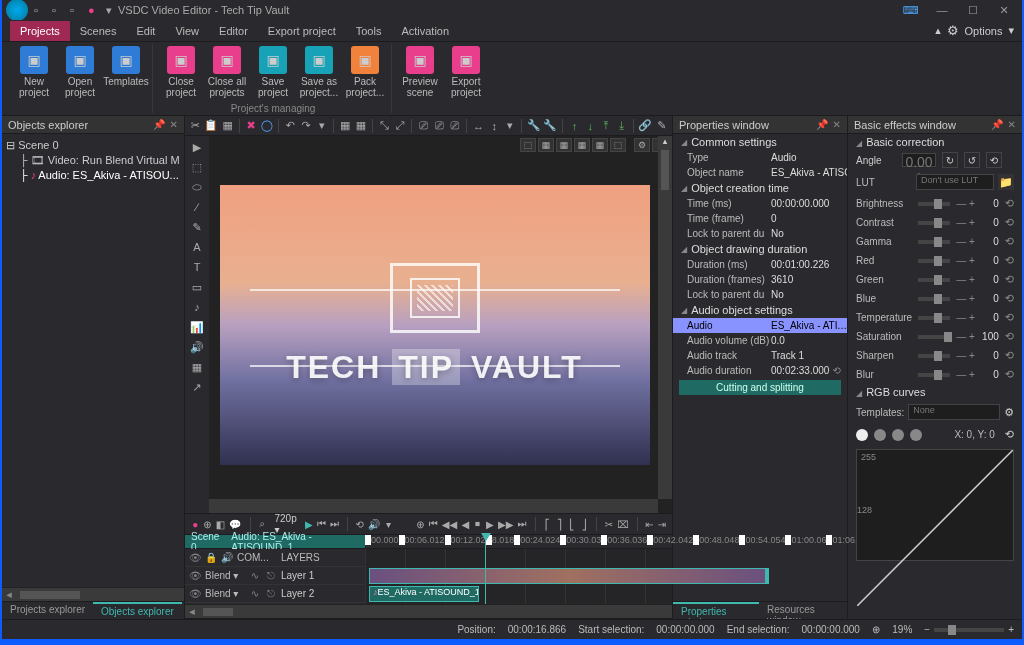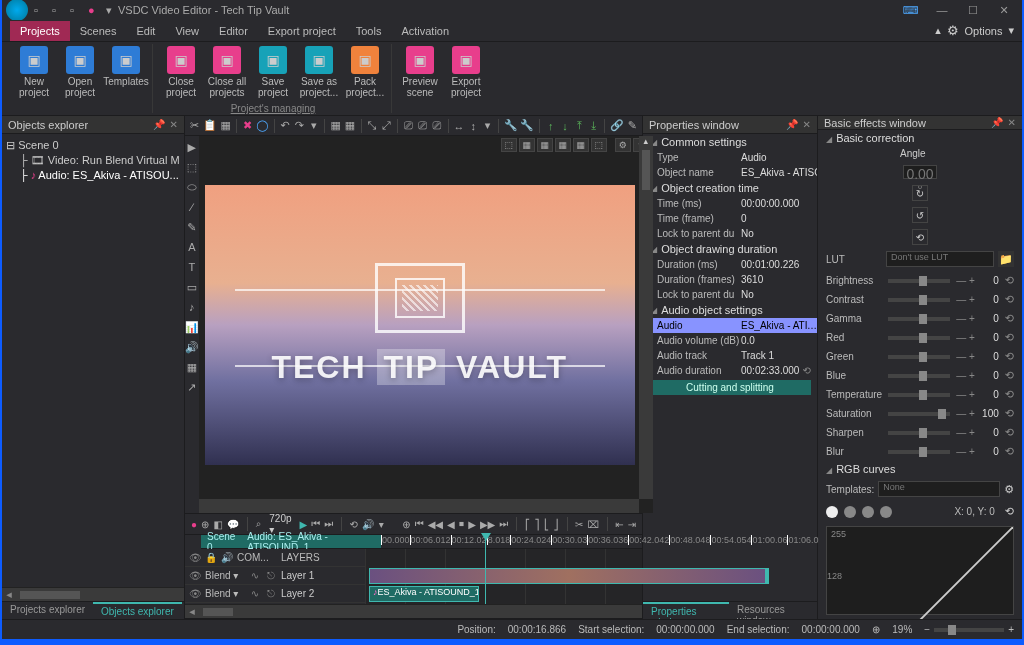--- a/index.html
+++ b/index.html
@@ -19,21 +19,21 @@
 .ribbon { height:74px; background:#2a2a2e; display:flex; padding:2px 6px; gap:2px; border-bottom:1px solid #1c1c1e;}
 .ribbon .group { display:flex; gap:2px; padding:0 4px; border-right:1px solid #383838; position:relative;}
 .ribbon .group.last{border-right:none;}
 .ribbon .btn { width:44px; display:flex; flex-direction:column; align-items:center; justify-content:flex-start; padding-top:2px;}
 .ribbon .btn .ico { width:28px; height:28px; background:#555; border-radius:3px; display:flex; align-items:center; justify-content:center; font-size:14px;}
 .ribbon .btn .ico.blue{background:#2e7cd6;}
 .ribbon .btn .ico.teal{background:#17a2b8;}
 .ribbon .btn .ico.pink{background:#e83e8c;}
 .ribbon .btn .ico.orange{background:#f0823c;}
 .ribbon .btn .lbl { font-size:10px; color:#bbb; text-align:center; margin-top:2px; line-height:11px;}
-.ribbon .grouplabel { position:absolute; bottom:-1px; left:0; right:0; text-align:center; font-size:10px; color:#888;text-decoration:underline;}
+.ribbon .grouplabel { position:absolute; bottom:-1px; left:0; right:0; text-align:center; font-size:10px; color:#888;}
 .content { flex:1; display:flex; min-height:0;}
 .objexp { width:183px; background:#2a2a2e; border-right:1px solid #1c1c1e; display:flex; flex-direction:column;}
 .panelhdr { height:18px; background:#333; display:flex; align-items:center; padding:0 6px; border-bottom:1px solid #1c1c1e;}
 .panelhdr .t { flex:1; color:#ccc;}
 .panelhdr .ico { margin-left:4px; color:#888; font-size:10px;}
 .tree { flex:1; padding:4px; font-size:11px; overflow:hidden;}
 .tree .node { padding:1px 0; color:#ccc; white-space:nowrap; overflow:hidden;}
 .tree .node.sel { color:#fff;}
 .tree .ind1 { margin-left:14px;}
 .tree .noteico { color:#e83e8c; margin-right:2px;}
@@ -69,25 +69,25 @@
 .vscroll .thumb { width:8px; height:40px; background:#555; margin-top:4px;}
 .hscroll { height:14px; background:#3a3a3a; position:absolute; bottom:0; left:0; right:14px;}
 .playbar { height:22px; background:#2a2a2e; display:flex; align-items:center; padding:0 6px; gap:4px; border-top:1px solid #1c1c1e; border-bottom:1px solid #1c1c1e;}
 .playbar .pb { width:16px; height:16px; display:flex; align-items:center; justify-content:center; color:#aaa; font-size:10px;}
 .playbar .pb.rec{color:#e83e8c;}
 .playbar .pb.play{color:#3fb8af;}
 .playbar .sep{width:1px;height:14px;background:#444;margin:0 4px;}
 .playbar .res { font-size:10px; color:#ccc; margin:0 4px;}
 .playbar .spacer{width:30px;}
 .timeline { height:84px; background:#2a2a2e; display:flex; flex-direction:column; border-bottom:1px solid #1c1c1e;}
-.tlhead { height:14px; background:#2a2a2e; display:flex; border-bottom:1px solid #1c1c1e;margin-left:16px;}
+.tlhead { height:14px; background:#2a2a2e; display:flex; border-bottom:1px solid #1c1c1e;}
 .tlhead .left { width:180px; background:#1f6b64; color:#aee; font-size:10px; padding:0 6px; display:flex; align-items:center; gap:8px;}
 .tlhead .ruler { flex:1; position:relative; background:#2a2a2e;}
 .tlhead .ruler .marks { position:absolute; top:0; left:0; right:0; display:flex; font-size:9px; color:#888;}
-.tlhead .ruler .marks span { flex:1; border-left:1px solid #ffffff;}
+.tlhead .ruler .marks span { flex:1; border-left:6px solid #ffffff;}
 .tltracks { flex:1; display:flex;}
 .tlleft { width:180px; background:#2a2a2e; }
 .tlrow { height:18px; display:flex; align-items:center; padding:0 4px; gap:4px; font-size:10px; color:#bbb; border-bottom:1px solid #333;}
 .tlrow .ico{width:12px; text-align:center; color:#888;}
 .tlrow .blend { width:40px;}
 .tlrow .layername { color:#ccc;}
 .tlright { flex:1; position:relative; background:#252527;}
 .tlright .grid { position:absolute; inset:0; background:repeating-linear-gradient(90deg,#333,#333 1px,transparent 1px,transparent 40px);}
 .tlright .clip { position:absolute; height:16px; border:1px solid #3fb8af; background:#2a5555; font-size:9px; color:#fff; padding:0 3px; overflow:hidden; white-space:nowrap;}
 .tlright .clip.video { top:19px; left:4px; width:400px; background:linear-gradient(90deg,#6a5080,#a07060,#6a5080);}
@@ -100,30 +100,30 @@
 .prop .sect { padding:2px 8px; background:#2a2a2e; color:#ddd; font-size:11px; display:flex; align-items:center;}
 .prop .sect::before{content:"◢"; font-size:8px; margin-right:4px; color:#888;}
 .prop .row { display:flex; padding:2px 0 2px 14px; font-size:10px; align-items:center;}
 .prop .row .k { width:84px; color:#bbb;}
 .prop .row .v { flex:1; color:#ddd; overflow:hidden; white-space:nowrap;}
 .prop .row.sel{background:#8893ff; color:#000;}
 .prop .row.sel .k,.prop .row.sel .v{color:#000;}
 .prop .row.hdr{color:#888;}
 .prop .rowbtn { background:#1f6b64; color:#cfe; text-align:center; padding:2px; font-size:10px; margin:2px 6px;}
 .prop .reset{color:#888;margin-right:6px;}
-.effects { width:205px; background:#2a2a2e; border-left:1px solid #1c1c1e; display:flex; flex-direction:column; overflow:hidden;}
+.effects { width:175px; background:#2a2a2e; border-left:1px solid #1c1c1e; display:flex; flex-direction:column; overflow:hidden;}
 .effects .sect{ padding:2px 8px; color:#ddd; font-size:11px;}
 .effects .sect::before{content:"◢"; font-size:8px; margin-right:4px; color:#888;}
 .effects .erow { display:flex; align-items:center; padding:3px 8px; gap:6px;}
 .effects .erow .lbl { width:56px; font-size:10px; color:#bbb;}
 .effects .erow .slider { flex:1; height:4px; background:#444; position:relative;}
 .effects .erow .slider .thumb{position:absolute;top:-3px;width:8px;height:10px;background:#888;}
 .effects .erow .val { width:18px; font-size:10px; color:#ddd; text-align:right;}
 .effects .erow .reset { font-size:11px; color:#888;}
-.effects .angle { display:flex; align-items:center; gap:6px; padding:2px 8px;flex-direction:column;}
+.effects .angle { display:flex; align-items:center; gap:6px; padding:2px 8px;}
 .effects .angle .in { width:34px; height:14px; background:#1e1e1e; border:1px solid #444; font-size:14px; color:#777; text-align:center;}
 .effects .angle .ib { width:16px; height:16px; border:1px solid #444; display:flex;align-items:center;justify-content:center; font-size:10px;}
 .effects .flips{display:flex;gap:10px;padding:2px 8px;font-size:10px;color:#777;}
 .effects .flips .cb{width:10px;height:10px;border:1px solid #555;display:inline-block;margin-right:3px;}
 .effects .lutrow{display:flex;align-items:center;gap:4px;padding:4px 8px;}
 .effects .lutrow .lbl{width:56px;font-size:10px;color:#bbb;}
 .effects .lutrow .sel{flex:1;height:16px;background:#1e1e1e;border:1px solid #444;font-size:9px;color:#777;padding:0 4px;}
 .effects .lutrow .fld{width:16px;height:16px;background:#333;display:flex;align-items:center;justify-content:center;}
 .effects .tmplrow{display:flex;align-items:center;gap:4px;padding:4px 8px;}
 .effects .tmplrow .lbl{font-size:10px;color:#bbb;}

